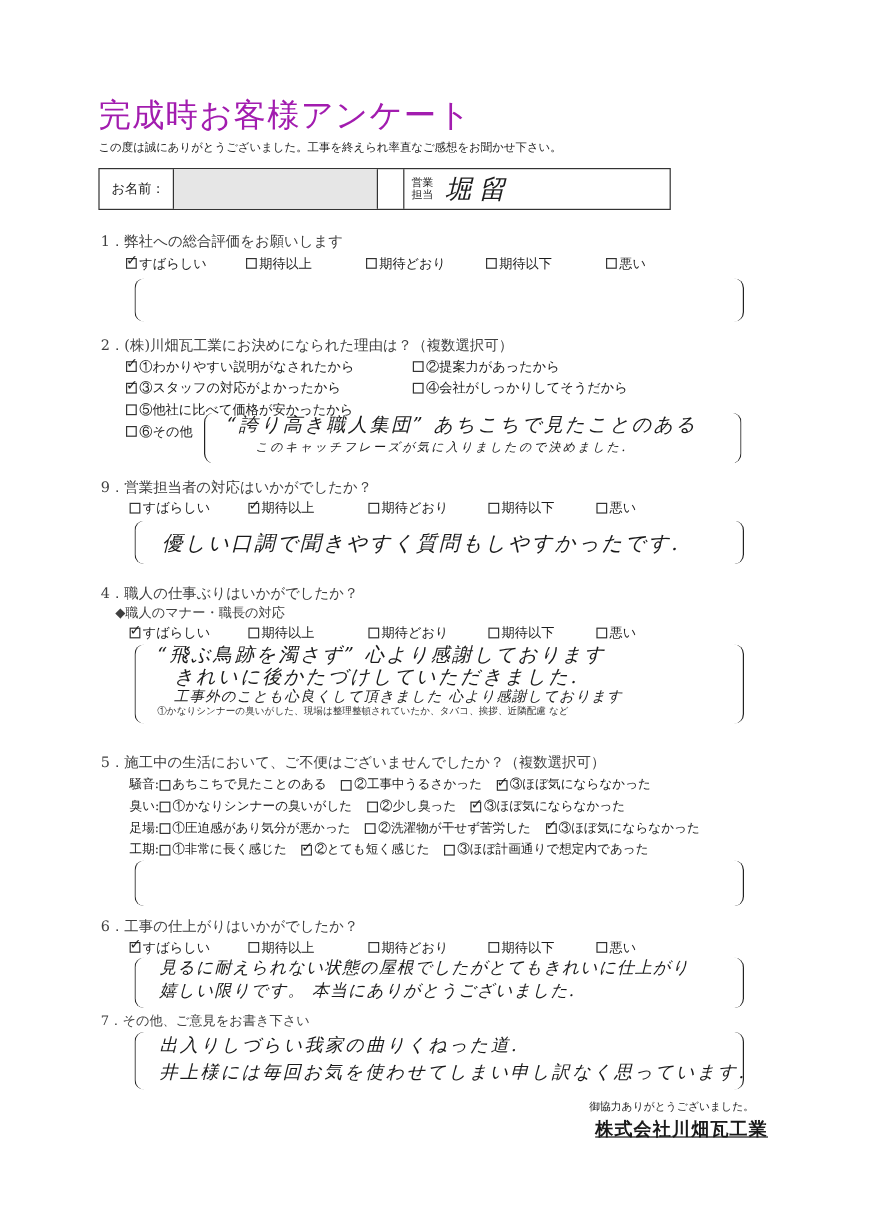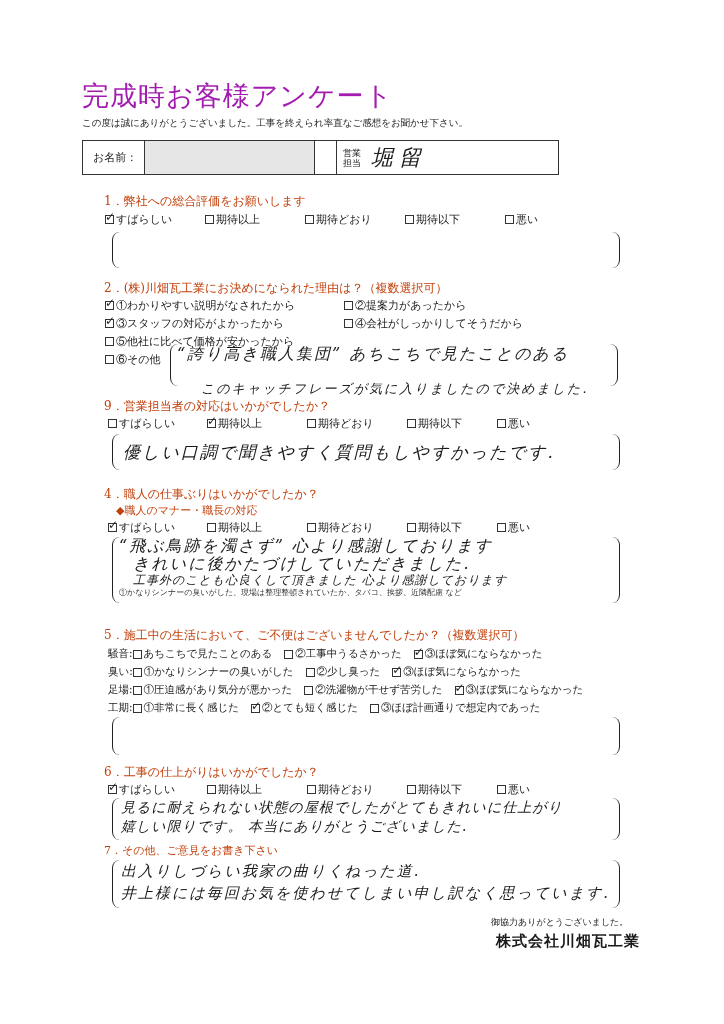--- a/index.html
+++ b/index.html
@@ -15,32 +15,32 @@
   .cell-name-label { width: 62px; padding-left: 10px; font-size: 11px; }
   .cell-name-value { width: 170px; background: #e6e6e6; }
   .cell-blank { width: 22px; }
   .cell-staff { width: 95px; padding-left: 6px; }
   .staff-label { font-size: 9px; line-height: 10px; width: 22px; }
   .hand { font-family: "DejaVu Serif", serif; font-style: italic; color: #1b1b1b; }
   .staff-name { font-size: 22px; margin-left: 6px; letter-spacing: 6px; }
   .cell-date { flex: 1; padding-left: 10px; font-size: 11px; }
   .date-hand { font-size: 20px; margin: 0 14px 0 10px; }
 
-  .q-title { font-size: 12px; color: #c2410c; white-space: nowrap; margin-left: 20px; }
+  .q-title { font-size: 12px; color: #404040; white-space: nowrap; }
   .opt-row { display: flex; font-size: 11px; white-space: nowrap; }
   .opt { display: inline-flex; align-items: center; }
   .box { display: inline-block; width: 9px; height: 9px; border: 1px solid #333; margin-right: 2px; position: relative; box-sizing: border-box; }
   .box.checked::after { content: "✓"; position: absolute; left: -1px; top: -6px; font-size: 12px; font-family: "DejaVu Sans", sans-serif; color: #222; }
-  .bracket { border-left: 1.5px solid #222; border-right: 1.5px solid #222; border-radius: 8px; box-sizing: border-box; }
+  .bracket { border-left: 1.5px solid #222; border-right: 1.5px solid #222; border-radius: 8px; box-sizing: border-box; padding-left: 12px; }
   .hand-text { font-family: "DejaVu Serif", serif; font-style: italic; color: #1a1a1a; white-space: nowrap; letter-spacing: 2px; }
   .small-note { font-size: 8px; color: #333; white-space: nowrap; }
   .multi-row { font-size: 10.5px; white-space: nowrap; display: flex; align-items: center; }
   .multi-row .opt { margin-right: 12px; }
   .footer-thanks { font-size: 9px; }
-  .footer-company { font-size: 15px; font-family: "DejaVu Sans", sans-serif; font-weight: bold; letter-spacing: 1px; }
+  .footer-company { font-size: 15px; font-family: "DejaVu Sans", sans-serif; font-weight: bold; letter-spacing: 1px; text-decoration: underline; }
 </style>
 </head>
 <body>
 
 <div class="abs title">完成時お客様アンケート</div>
 <div class="abs subtitle">この度は誠にありがとうございました。工事を終えられ率直なご感想をお聞かせ下さい。</div>
 
 <div class="abs header-table">
   <div class="cell-name-label">お名前：</div>
   <div class="cell-name-value"></div>
@@ -107,21 +107,21 @@
     </span>
 </div>
 <div class="abs opt-row" style="left:105px;top:352px">
   <span class="opt">
       <span class="box"></span>
       <span>⑥その他</span>
     </span>
 </div>
 <div class="abs bracket" style="left:170px;top:344px;width:448px;height:42px">
   <div class="hand-text" style="font-size:16px;margin-left:6px;margin-top:0px">“誇り高き職人集団” あちこちで見たことのある</div>
-  <div class="hand-text" style="font-size:13px;margin-left:30px;margin-top:15px">このキャッチフレーズが気に入りましたので決めました.</div>
+  <div class="hand-text" style="font-size:10px;margin-left:30px;margin-top:1px">このキャッチフレーズが気に入りましたので決めました.</div>
 </div>
 
 <div class="abs q-title" style="left:84px;top:398px">9．営業担当者の対応はいかがでしたか？</div>
 <div class="abs opt-row" style="left:108px;top:416px">
   <span class="opt" style="width:99px">
       <span class="box"></span>
       <span>すばらしい</span>
     </span>
   <span class="opt" style="width:100px">
       <span class="box checked"></span>

